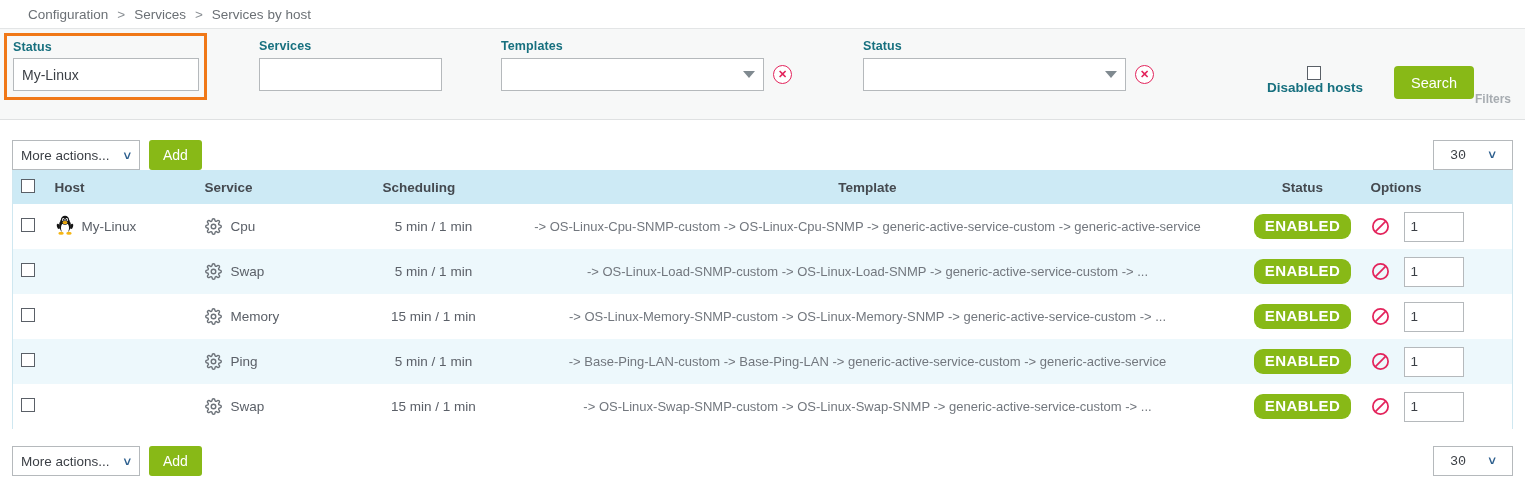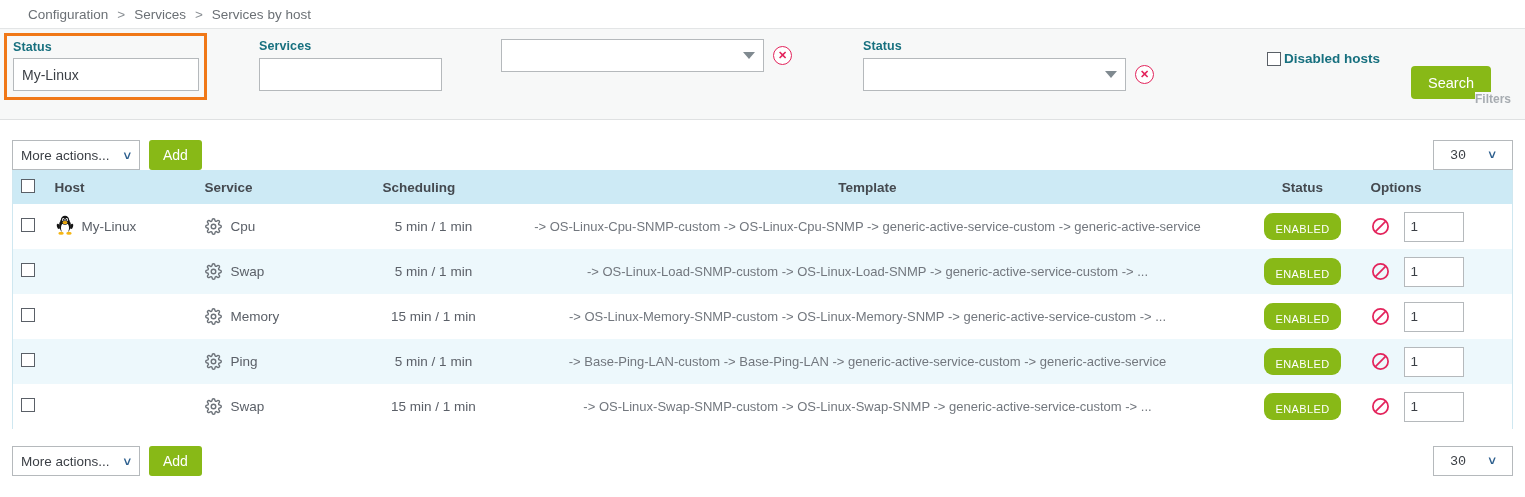--- a/index.html
+++ b/index.html
@@ -107,21 +107,22 @@
     cursor: pointer;
     font-weight: bold;
     vertical-align: middle;
   }
   .row-inline { display: flex; align-items: center; }
 
   .disabled-hosts {
     display: flex;
     align-items: center;
     margin-left: 113px;
-    margin-top: 12px;
+    margin-top: 27px;
+    flex-direction: column;
   }
   .chk {
     width: 14px; height: 14px;
     border: 1.5px solid #5a6067;
     background: #ffffff;
     display: inline-block;
     margin-right: 3px;
   }
   .disabled-hosts .lbl {
     font-size: 13.5px;
@@ -259,24 +260,24 @@
   .gear { margin-right: 9px; display: inline-flex; }
   .svc-name { color: #5b6068; }
 
   .sched { text-align: center; display: block; }
   .tpl   { text-align: center; display: block; color: #72777e; font-size: 13px; white-space: nowrap; overflow: hidden; text-overflow: ellipsis; }
 
   .badge {
     display: inline-block;
     background: #88b917;
     color: #ffffff;
-    font-size: 11px;
-    font-weight: normal;
+    font-size: 15px;
+    font-weight: bold;
     letter-spacing: .4px;
-    padding: 10px 11px 3px 11px;
+    padding: 3px 11px 3px 11px;
     border-radius: 9px;
     line-height: 1.25;
   }
   .status-wrap { text-align: center; }
 
   .opt-flex { display: flex; align-items: center; gap: 14px; }
   .num-input {
     width: 60px;
     height: 30px;
     border: 1px solid #b5b9bc;
@@ -308,20 +309,21 @@
       <div class="field-label">Status</div>
       <input class="txtbox hosts-input" type="text" value="My-Linux" style="">
     </div>
 
     <div class="field services-field">
       <div class="field-label">Services</div>
       <input class="txtbox services-input" type="text" value="" style="">
     </div>
 
     <div class="field templates-field">
+      <div class="field-label">Templates</div>
       <div class="row-inline">
         <div class="fake-select">
           <span></span>
           <span class="caret"></span>
         </div>
         <span class="clear-btn">✕</span>
       </div>
     </div>
 
     <div class="field status-field">

